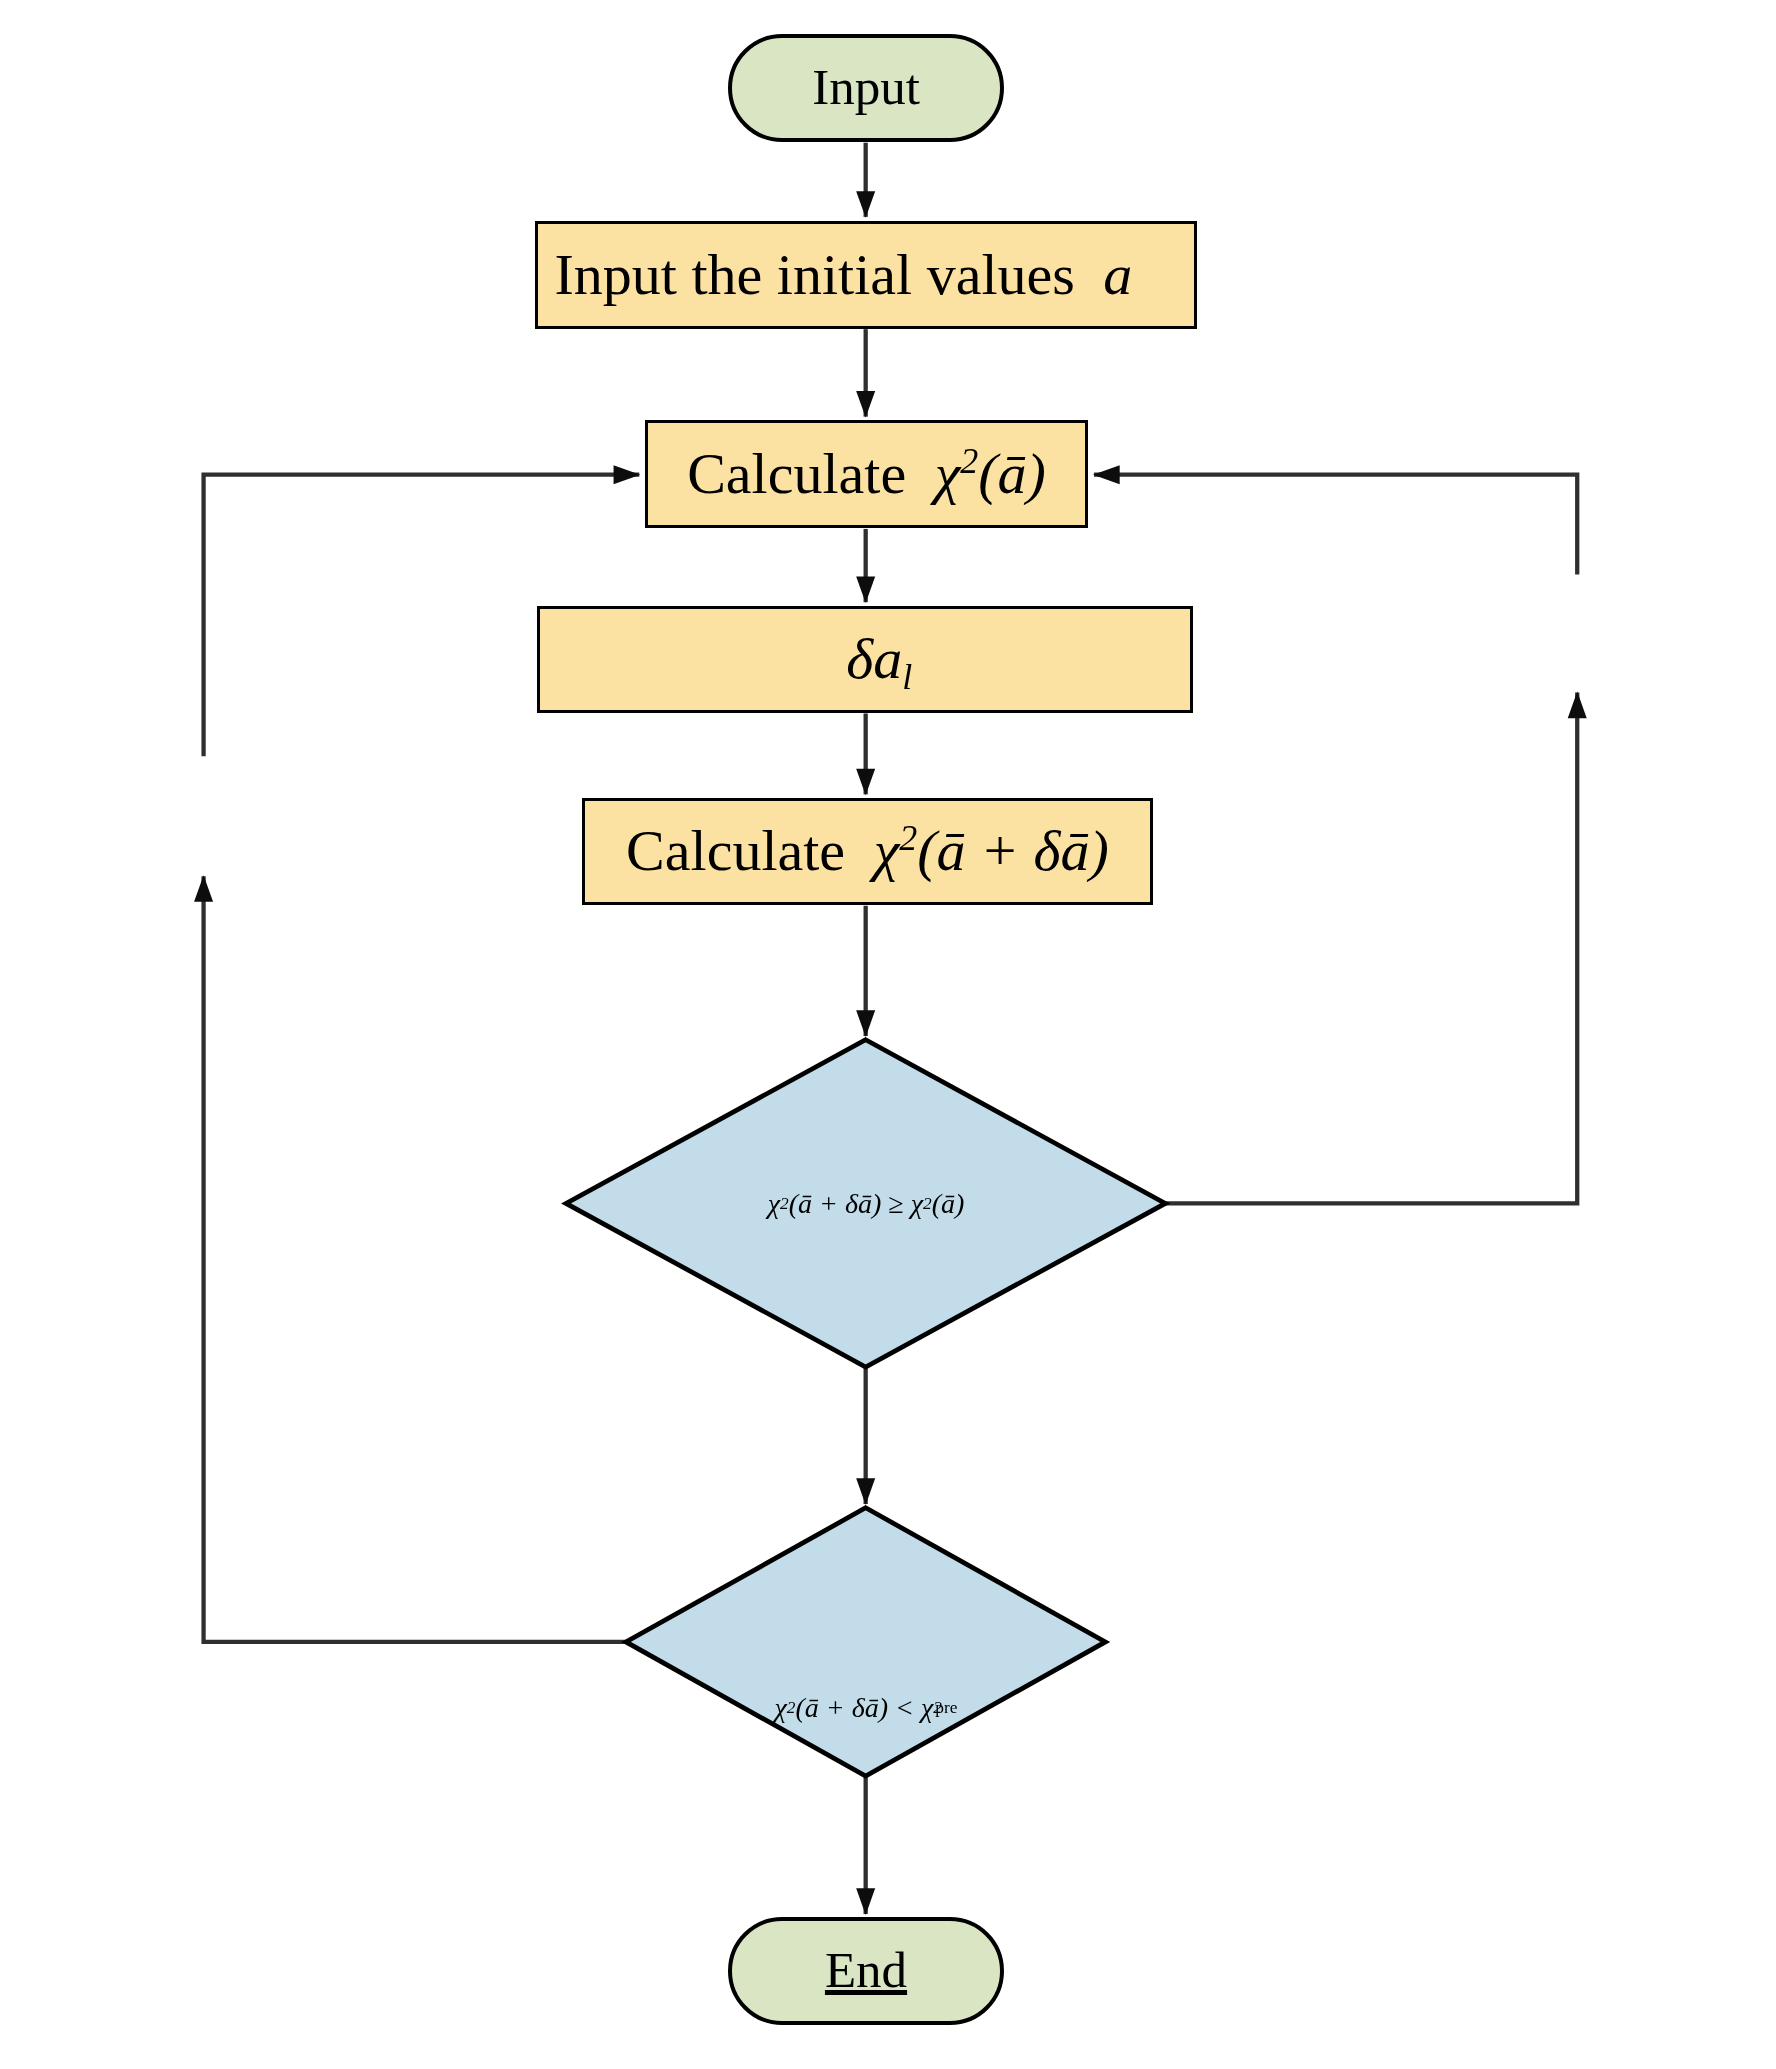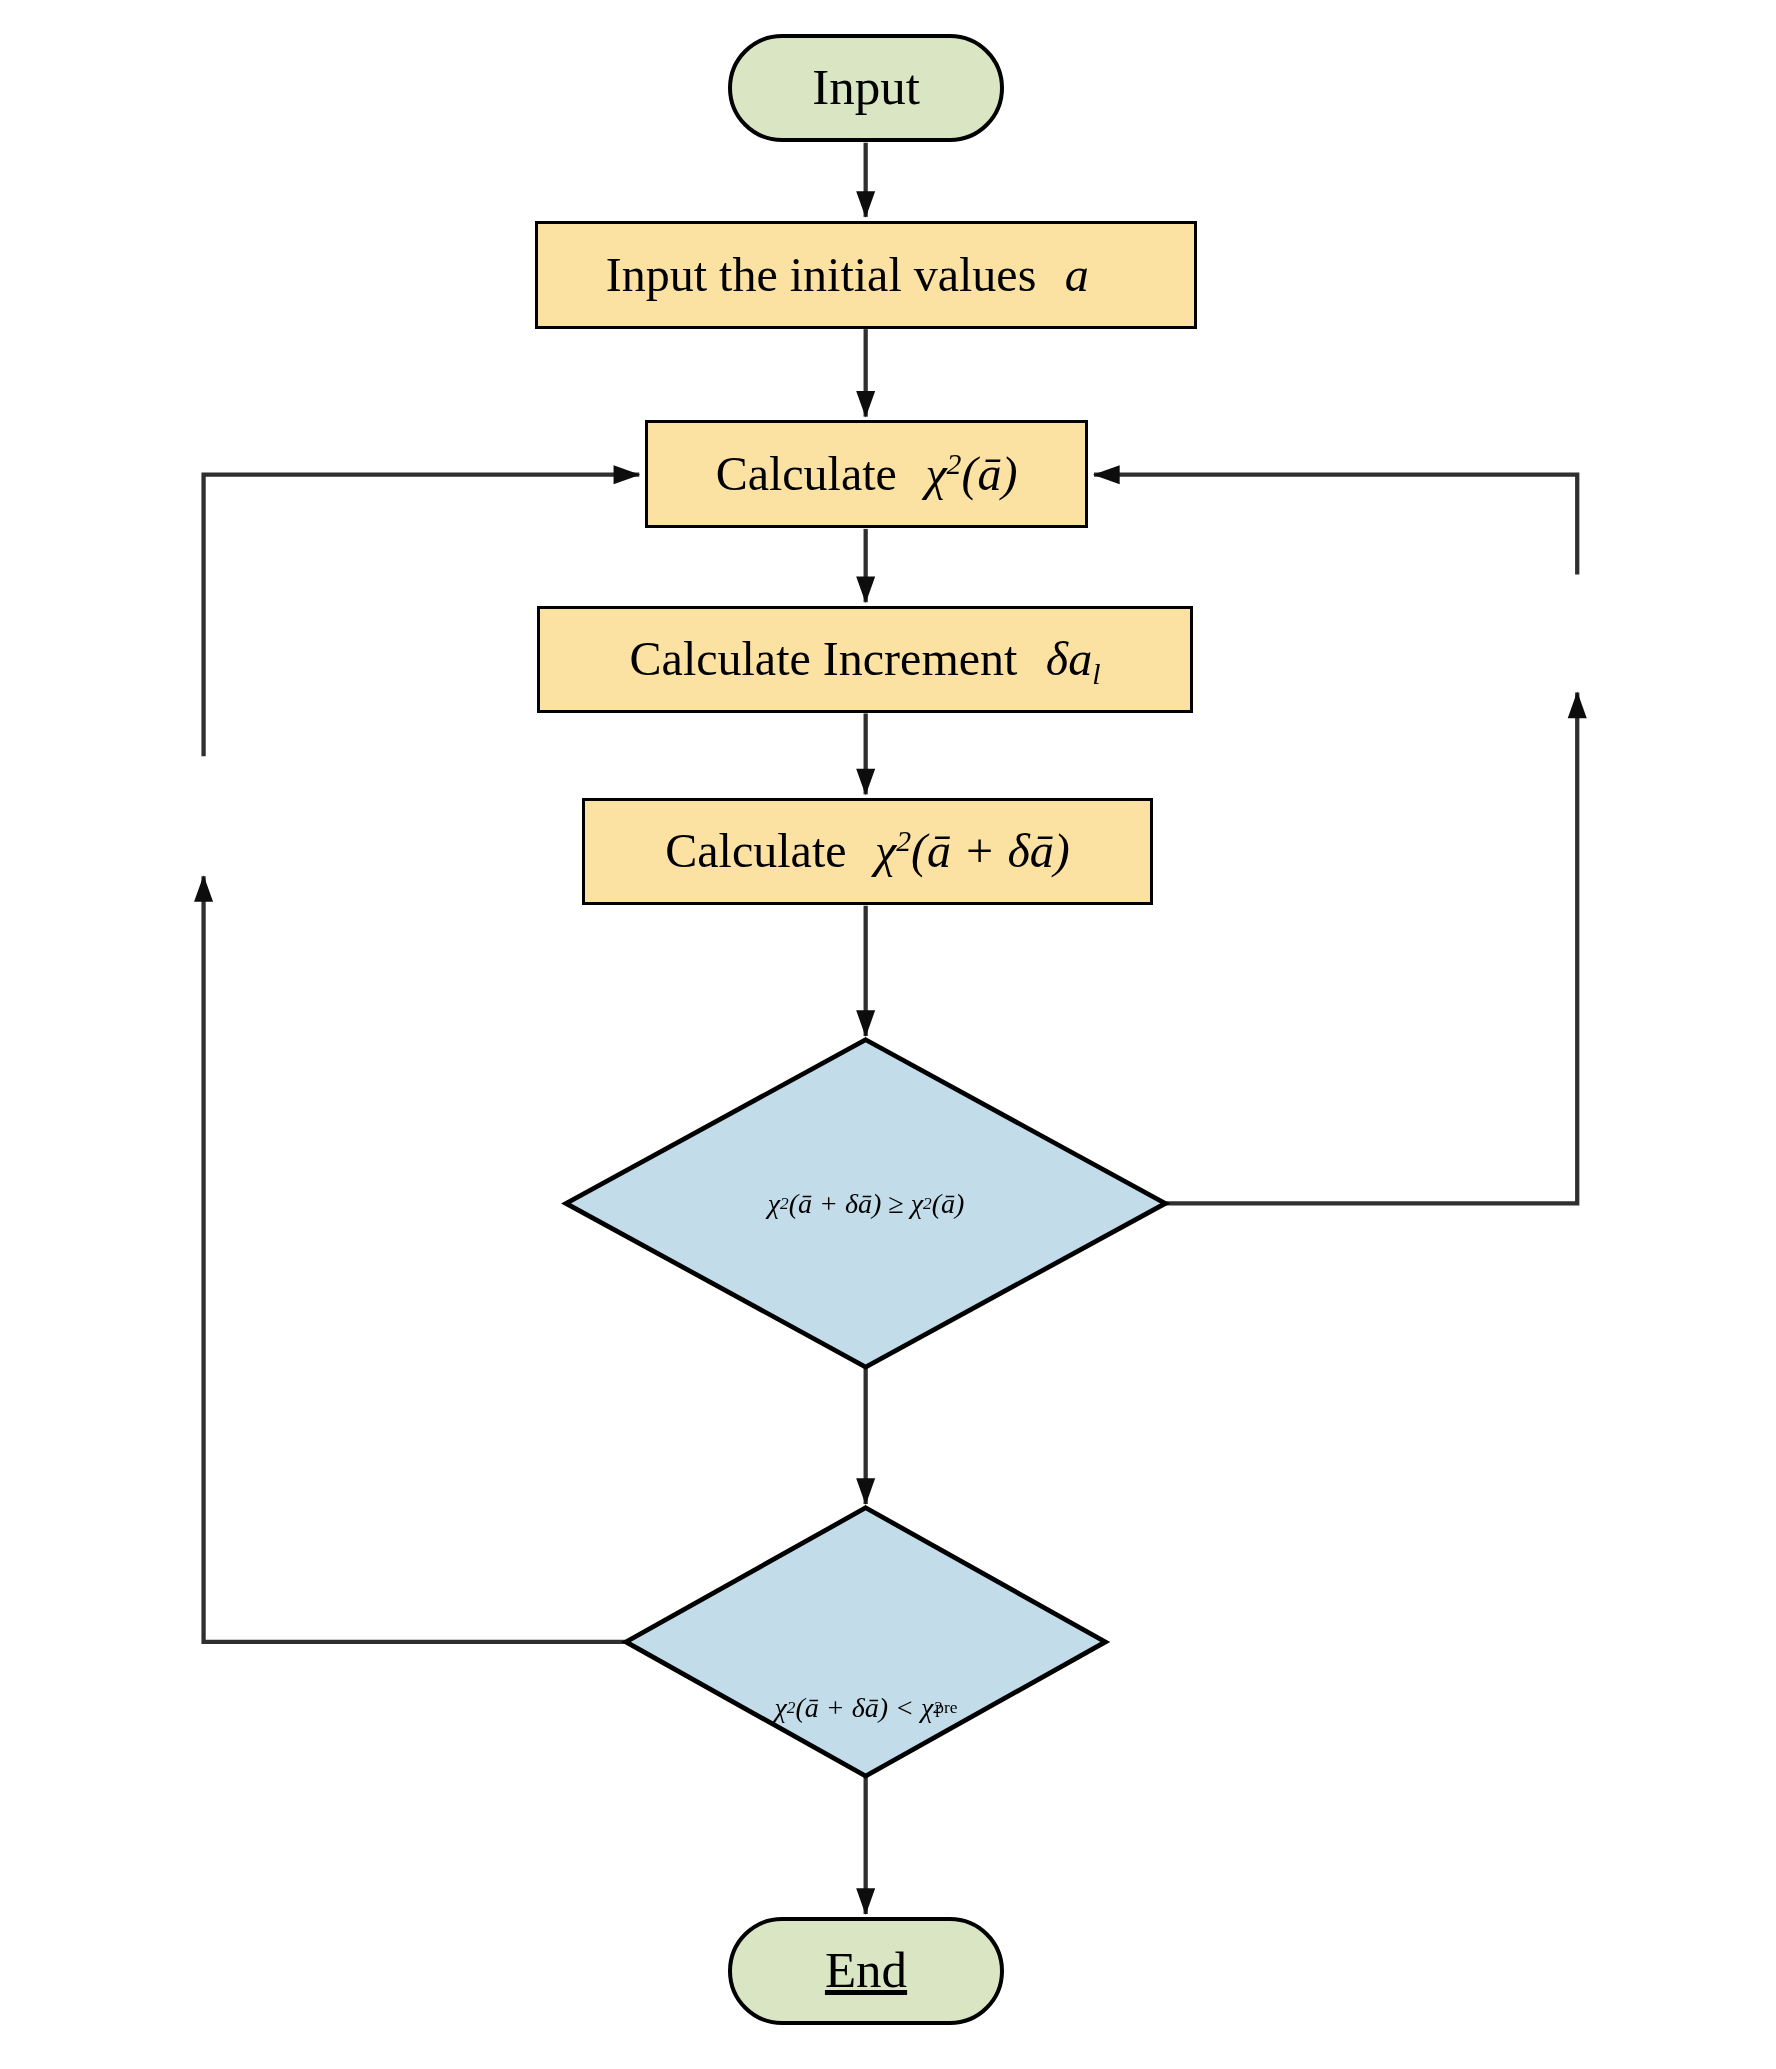--- a/index.html
+++ b/index.html
@@ -23,21 +23,21 @@
   }
   .terminator{
     background:var(--terminator-fill);
     border:4.8px solid var(--terminator-border);
     border-radius:57px;
     font-size:51px;
   }
   .process{
     background:var(--process-fill);
     border:3.8px solid var(--process-border);
-    font-size:48px;
+    font-size:58px;
   }
   .lambda{
     background:var(--lambda-fill);
     border:6.7px solid var(--lambda-border);
     font-size:44px;
   }
   .decision-label{
     position:absolute;
     display:flex;align-items:center;justify-content:center;
     font-size:28px;
@@ -89,21 +89,20 @@
       <span>Input the initial values</span>
       <span class="math">a⃗</span>
     </div>
 
     <div class="node process" style="left:645px;top:420px;width:443px;height:108px;">
       <span>Calculate</span>
       <span class="math">χ<sup>2</sup>(ā)</span>
     </div>
 
     <div class="node process" style="left:537px;top:606px;width:656px;height:107px;">
-      <span>Calculate Increment</span>
       <span class="math">δa<sub>l</sub></span>
     </div>
 
     <div class="node process" style="left:582px;top:798px;width:571px;height:107px;">
       <span>Calculate</span>
       <span class="math">χ<sup>2</sup>(ā + δā)</span>
     </div>
 
     <div class="decision-label math" style="left:590px;top:1137px;width:552px;height:133px;">χ<sup>2</sup>(ā + δā) ≥ χ<sup>2</sup>(ā)</div>
 

